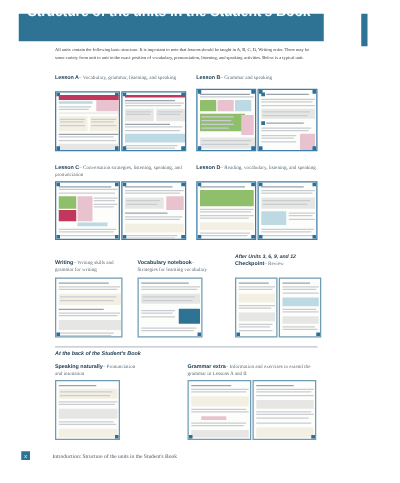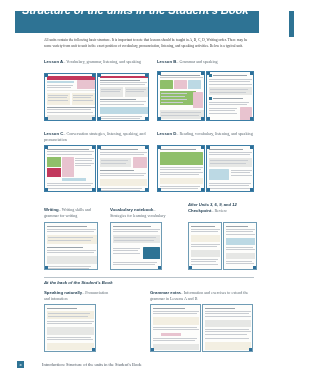--- a/index.html
+++ b/index.html
@@ -29,21 +29,20 @@
     top: 11px;
     width: 244px;
     height: 22px;
     background: #2e7394;
   }
   .banner-title {
     position: absolute;
     left: 22px;
     top: 4px;
     font-family: "Liberation Sans", sans-serif;
-    font-style: italic;
     font-weight: bold;
     font-size: 11.2px;
     letter-spacing: -0.1px;
     color: #ffffff;
     white-space: nowrap;
   }
   .edge-bar {
     position: absolute;
     right: 4px;
     top: 11px;

